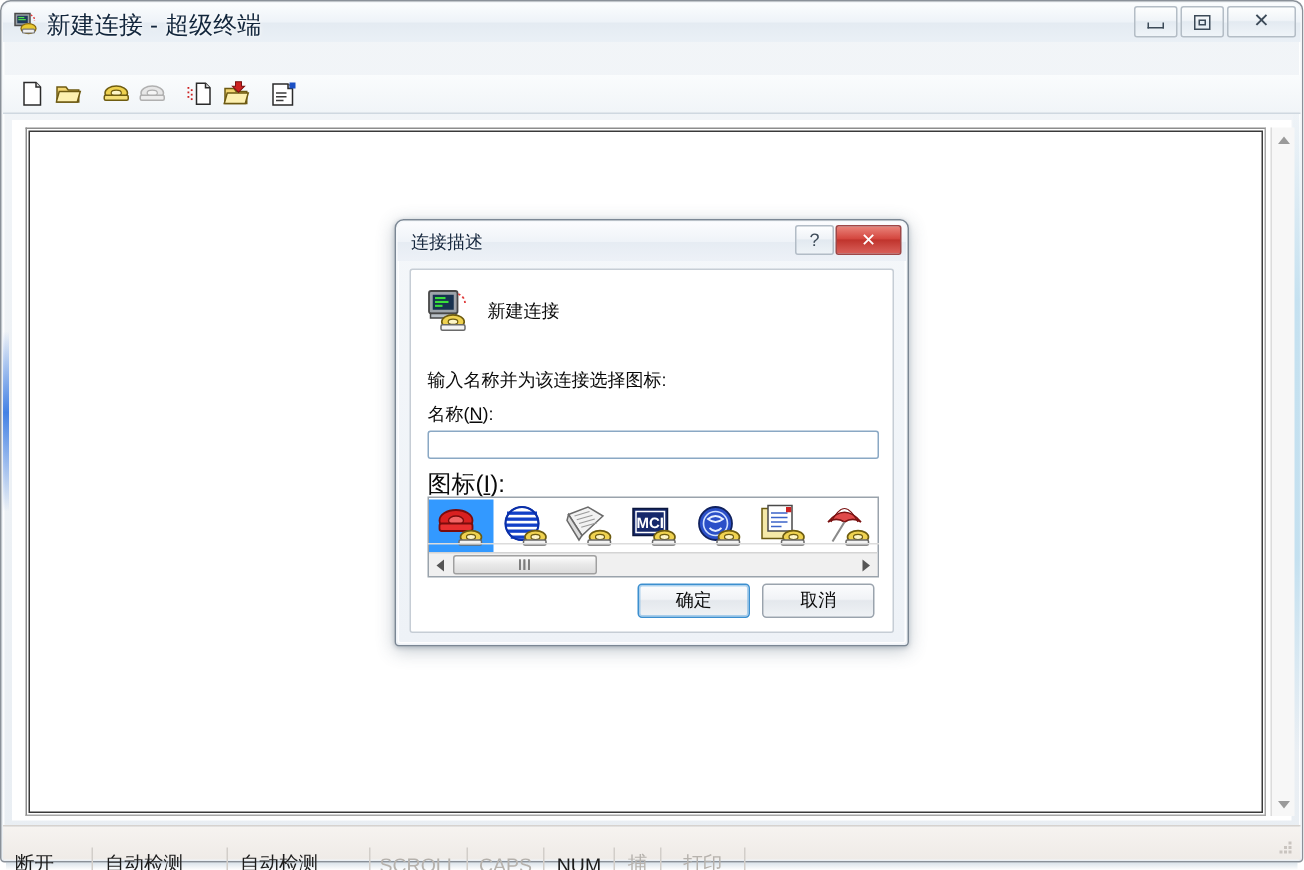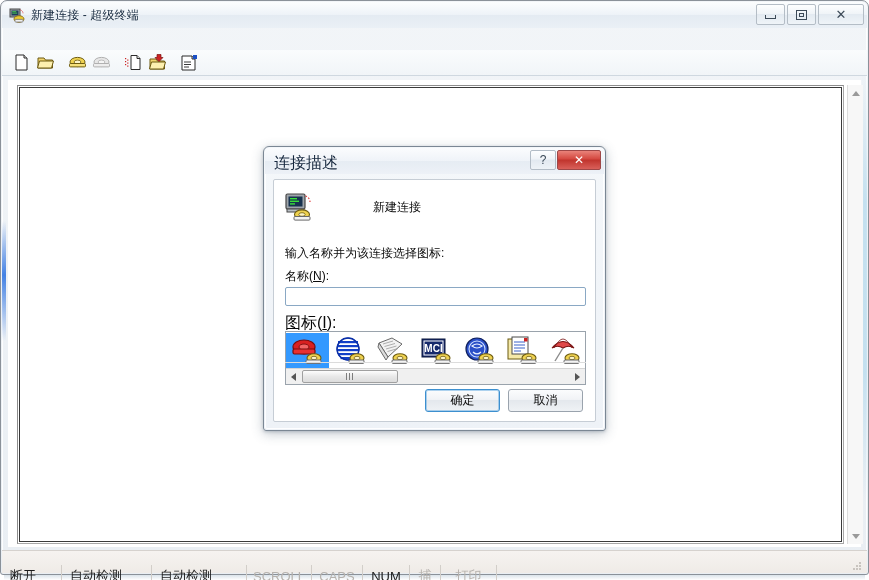--- a/index.html
+++ b/index.html
@@ -66,21 +66,21 @@
     border-radius: 6px 6px 0 0;
   }
   .title-icon {
     position: absolute;
     left: 7px; top: 5px;
     width: 17px; height: 17px;
   }
   .title-text {
     position: absolute;
     left: 29px; top: 5px;
-    font-size: 12px;
+    font-size: 16px;
     color: #12263c;
     letter-spacing: 0.1px;
     white-space: nowrap;
     text-shadow: 0 0 2px rgba(255,255,255,0.95), 0 0 4px rgba(255,255,255,0.8);
   }
   .wincontrols {
     position: absolute;
     right: 3px; top: 2px;
     display: flex;
   }
@@ -269,21 +269,21 @@
   .dlg-titlebar {
     position: absolute;
     left: 1px; top: 1px;
     width: 339px; height: 26px;
     border-radius: 5px 5px 0 0;
     background: linear-gradient(to bottom, #fbfcfe 0%, #eff3f8 50%, #e6ecf3 52%, #edf1f7 100%);
   }
   .dlg-title {
     position: absolute;
     left: 9px; top: 5px;
-    font-size: 16px;
+    font-size: 12px;
     color: #14263d;
     white-space: nowrap;
     text-shadow: 0 0 2px rgba(255,255,255,0.9);
   }
   .dlg-wincontrols {
     position: absolute;
     right: 3px; top: 2px;
     display: flex;
   }
   .dlg-btn {
@@ -309,21 +309,21 @@
     left: 9px; top: 32px;
     width: 323px; height: 243px;
     box-sizing: border-box;
     background: #ffffff;
     border: 1px solid #c6cdd5;
     border-radius: 2px;
   }
   .dlg-newconn-row {
     position: absolute;
     left: 10px; top: 11px;
-    display: flex; align-items: center; gap: 48px;
+    display: flex; align-items: center;
   }
   .newconn-label {
     font-size: 12px;
     color: #0a0a0a;
     margin-left: 9px;
   }
   .dlg-prompt {
     position: absolute;
     left: 11px; top: 65px;
     font-size: 12px;

